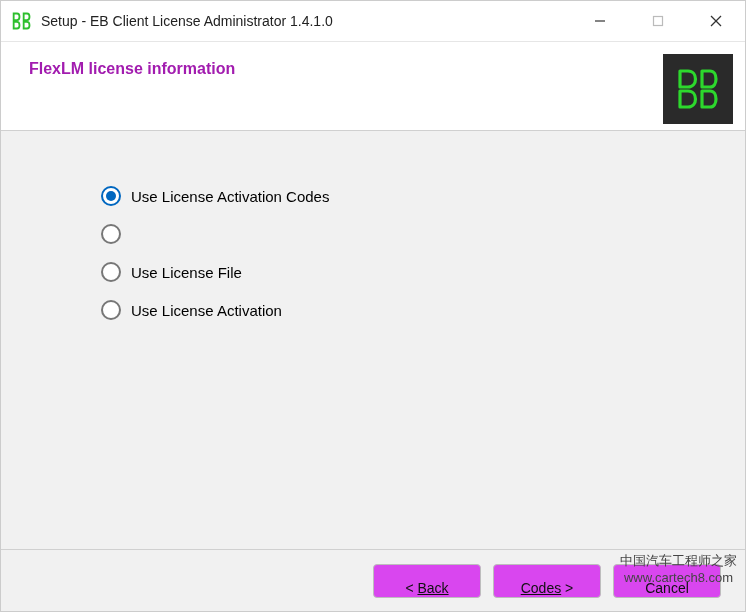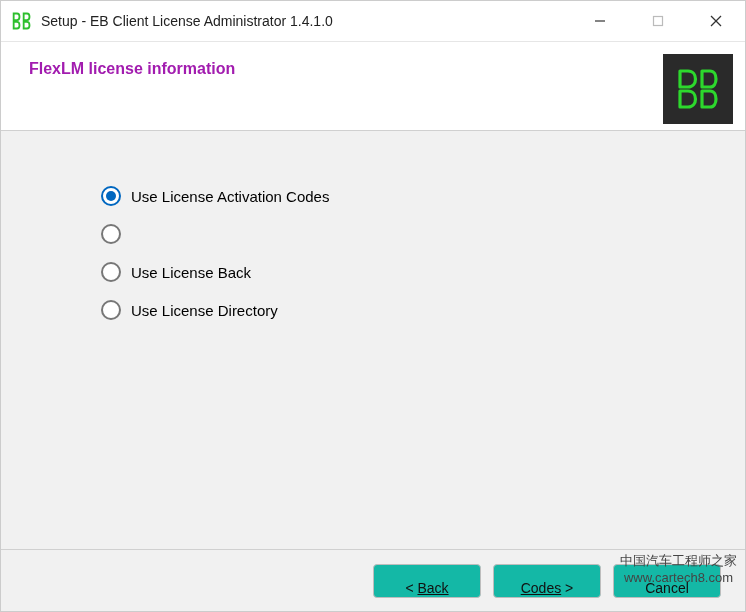--- a/index.html
+++ b/index.html
@@ -134,21 +134,21 @@
       background: #f1f1f1;
       display: flex;
       align-items: center;
       justify-content: flex-end;
       gap: 12px;
       padding-right: 24px;
     }
     .wiz-btn {
       min-width: 108px;
       height: 34px;
-      background: #14b8a6;
+      background: #d946ef;
       border: 1px solid #bdbdbd;
       border-radius: 4px;
       font-size: 14px;
       color: #111;
       cursor: pointer;
       padding: 15px 14px;
     }
     .wiz-btn .mn { text-decoration: underline; }
 
     .watermark {
@@ -214,25 +214,25 @@
         <span class="radio-circle">
             <span class="radio-dot"></span>
           </span>
         <span>Use License Activation Codes</span>
       </label>
       <label class="radio-item">
         <span class="radio-circle"></span>
       </label>
       <label class="radio-item">
         <span class="radio-circle"></span>
-        <span>Use License Back</span>
+        <span>Use License File</span>
       </label>
       <label class="radio-item">
         <span class="radio-circle"></span>
-        <span>Use License Directory</span>
+        <span>Use License Activation</span>
       </label>
     </div>
   </div>
 
   <div class="footer">
     <button class="wiz-btn">&lt; <span class="mn">Back</span></button>
     <button class="wiz-btn"><span class="mn">Codes</span> &gt;</button>
     <button class="wiz-btn">Cancel</button>
   </div>
 

